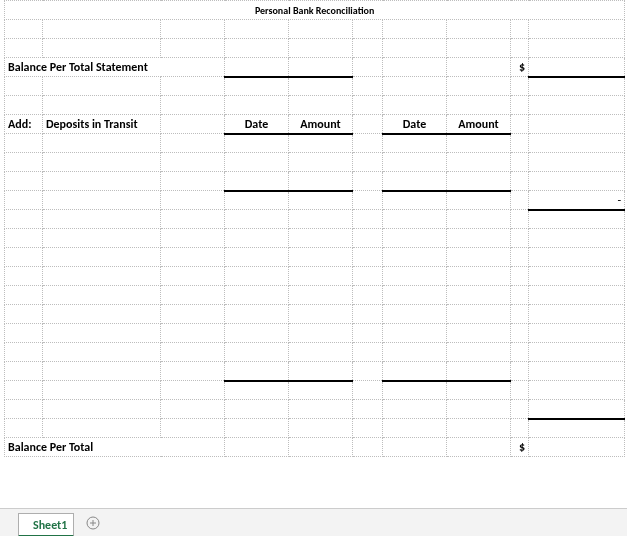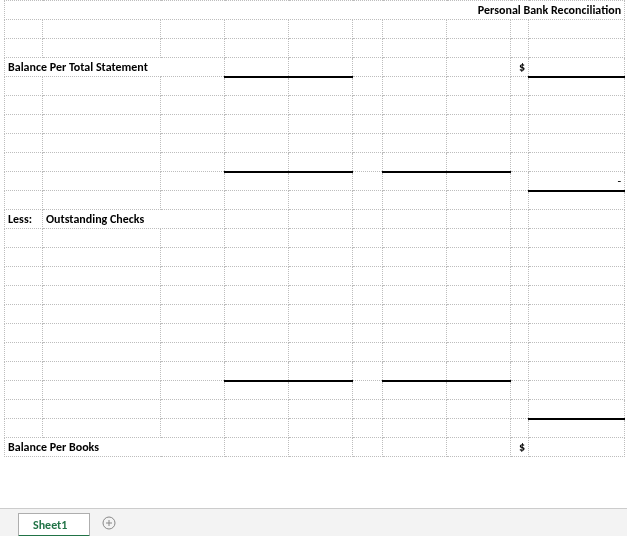--- a/index.html
+++ b/index.html
@@ -33,22 +33,22 @@
     padding: 0 3px;
     vertical-align: middle;
     overflow: hidden;
     white-space: nowrap;
   }
   .title-row td {
     border: 1px dotted #bdbdbd;
   }
   .title-cell {
     font-weight: bold;
-    font-size: 12px;
-    text-align: right;
+    font-size: 10px;
+    text-align: center;
   }
   .bold { font-weight: bold; }
   .center { text-align: center; }
   .right { text-align: right; }
   .uline-bottom { border-bottom: 2px solid #000 !important; }
   .col-a { width: 38px; }
   .col-b { width: 118px; }
   .col-c { width: 64px; }
   .col-d { width: 64px; }
   .col-e { width: 64px; }
@@ -67,21 +67,21 @@
     background: #f3f3f3;
     border-top: 1px solid #ccc;
     display: flex;
     align-items: flex-end;
     padding-left: 18px;
   }
   .tab {
     background: #fff;
     border: 1px solid #aeaeae;
     border-bottom: 2px solid #217346;
-    padding: 4px 22px 3px 14px;
+    padding: 4px 6px 3px 14px;
     font-size: 12px;
     color: #217346;
     font-weight: 600;
     margin-right: 2px;
     position: relative;
     top: 1px;
   }
   .add-tab {
     width: 22px;
     height: 22px;
@@ -170,20 +170,32 @@
           <td></td>
           <td></td>
           <td></td>
           <td></td>
           <td></td>
           <td></td>
           <td></td>
           <td></td>
         </tr>
   <tr>
+    <td class="bold">Add:</td>
+    <td class="bold">Deposits in Transit</td>
+    <td></td>
+    <td class="bold center uline-bottom">Date</td>
+    <td class="bold center uline-bottom">Amount</td>
+    <td></td>
+    <td class="bold center uline-bottom">Date</td>
+    <td class="bold center uline-bottom">Amount</td>
+    <td></td>
+          <td></td>
+  </tr>
+  <tr>
           <td></td>
           <td></td>
           <td></td>
           <td></td>
           <td></td>
           <td></td>
           <td></td>
           <td></td>
           <td></td>
           <td></td>
@@ -230,164 +242,153 @@
           <td></td>
           <td></td>
           <td></td>
           <td></td>
           <td></td>
           <td></td>
           <td></td>
           <td></td>
         </tr>
   <tr>
-    <td class="bold">Less:</td>
-    <td colspan="2" class="bold">Outstanding Checks</td>
-    <td></td>
-          <td></td>
-          <td></td>
-          <td></td>
-          <td></td>
-          <td></td>
-          <td></td>
-  </tr>
-  <tr>
-          <td></td>
-          <td></td>
-          <td></td>
-          <td></td>
-          <td></td>
-          <td></td>
-          <td></td>
-          <td></td>
-          <td></td>
-          <td></td>
-        </tr>
-  <tr>
-          <td></td>
-          <td></td>
-          <td></td>
-          <td></td>
-          <td></td>
-          <td></td>
-          <td></td>
-          <td></td>
-          <td></td>
-          <td></td>
-        </tr>
-  <tr>
-          <td></td>
-          <td></td>
-          <td></td>
-          <td></td>
-          <td></td>
-          <td></td>
-          <td></td>
-          <td></td>
-          <td></td>
-          <td></td>
-        </tr>
-  <tr>
-          <td></td>
-          <td></td>
-          <td></td>
-          <td></td>
-          <td></td>
-          <td></td>
-          <td></td>
-          <td></td>
-          <td></td>
-          <td></td>
-        </tr>
-  <tr>
-          <td></td>
-          <td></td>
-          <td></td>
-          <td></td>
-          <td></td>
-          <td></td>
-          <td></td>
-          <td></td>
-          <td></td>
-          <td></td>
-        </tr>
-  <tr>
-          <td></td>
-          <td></td>
-          <td></td>
-          <td></td>
-          <td></td>
-          <td></td>
-          <td></td>
-          <td></td>
-          <td></td>
-          <td></td>
-        </tr>
-  <tr>
-          <td></td>
-          <td></td>
-          <td></td>
-          <td></td>
-          <td></td>
-          <td></td>
-          <td></td>
-          <td></td>
-          <td></td>
-          <td></td>
-        </tr>
-  <tr>
-          <td></td>
-          <td></td>
-          <td></td>
-          <td class="uline-bottom"></td>
-          <td class="uline-bottom"></td>
-          <td></td>
-          <td class="uline-bottom"></td>
-          <td class="uline-bottom"></td>
-          <td></td>
-          <td></td>
-        </tr>
-  <tr>
-          <td></td>
-          <td></td>
-          <td></td>
-          <td></td>
-          <td></td>
-          <td></td>
-          <td></td>
-          <td></td>
-          <td></td>
-          <td></td>
-        </tr>
-  <tr>
-          <td></td>
-          <td></td>
-          <td></td>
-          <td></td>
-          <td></td>
-          <td></td>
-          <td></td>
-          <td></td>
-          <td></td>
-          <td class="uline-bottom"></td>
-        </tr>
-  <tr>
-          <td></td>
-          <td></td>
-          <td></td>
-          <td></td>
-          <td></td>
-          <td></td>
-          <td></td>
-          <td></td>
-          <td></td>
-          <td></td>
-        </tr>
-  <tr>
-    <td colspan="3" class="bold">Balance Per Books</td>
+          <td></td>
+          <td></td>
+          <td></td>
+          <td></td>
+          <td></td>
+          <td></td>
+          <td></td>
+          <td></td>
+          <td></td>
+          <td></td>
+        </tr>
+  <tr>
+          <td></td>
+          <td></td>
+          <td></td>
+          <td></td>
+          <td></td>
+          <td></td>
+          <td></td>
+          <td></td>
+          <td></td>
+          <td></td>
+        </tr>
+  <tr>
+          <td></td>
+          <td></td>
+          <td></td>
+          <td></td>
+          <td></td>
+          <td></td>
+          <td></td>
+          <td></td>
+          <td></td>
+          <td></td>
+        </tr>
+  <tr>
+          <td></td>
+          <td></td>
+          <td></td>
+          <td></td>
+          <td></td>
+          <td></td>
+          <td></td>
+          <td></td>
+          <td></td>
+          <td></td>
+        </tr>
+  <tr>
+          <td></td>
+          <td></td>
+          <td></td>
+          <td></td>
+          <td></td>
+          <td></td>
+          <td></td>
+          <td></td>
+          <td></td>
+          <td></td>
+        </tr>
+  <tr>
+          <td></td>
+          <td></td>
+          <td></td>
+          <td></td>
+          <td></td>
+          <td></td>
+          <td></td>
+          <td></td>
+          <td></td>
+          <td></td>
+        </tr>
+  <tr>
+          <td></td>
+          <td></td>
+          <td></td>
+          <td></td>
+          <td></td>
+          <td></td>
+          <td></td>
+          <td></td>
+          <td></td>
+          <td></td>
+        </tr>
+  <tr>
+          <td></td>
+          <td></td>
+          <td></td>
+          <td class="uline-bottom"></td>
+          <td class="uline-bottom"></td>
+          <td></td>
+          <td class="uline-bottom"></td>
+          <td class="uline-bottom"></td>
+          <td></td>
+          <td></td>
+        </tr>
+  <tr>
+          <td></td>
+          <td></td>
+          <td></td>
+          <td></td>
+          <td></td>
+          <td></td>
+          <td></td>
+          <td></td>
+          <td></td>
+          <td></td>
+        </tr>
+  <tr>
+          <td></td>
+          <td></td>
+          <td></td>
+          <td></td>
+          <td></td>
+          <td></td>
+          <td></td>
+          <td></td>
+          <td></td>
+          <td class="uline-bottom"></td>
+        </tr>
+  <tr>
+          <td></td>
+          <td></td>
+          <td></td>
+          <td></td>
+          <td></td>
+          <td></td>
+          <td></td>
+          <td></td>
+          <td></td>
+          <td></td>
+        </tr>
+  <tr>
+    <td colspan="3" class="bold">Balance Per Total</td>
     <td></td>
           <td></td>
           <td></td>
           <td></td>
           <td></td>
     <td class="bold right">$</td>
     <td></td>
   </tr>
 </tbody>
     </table>

